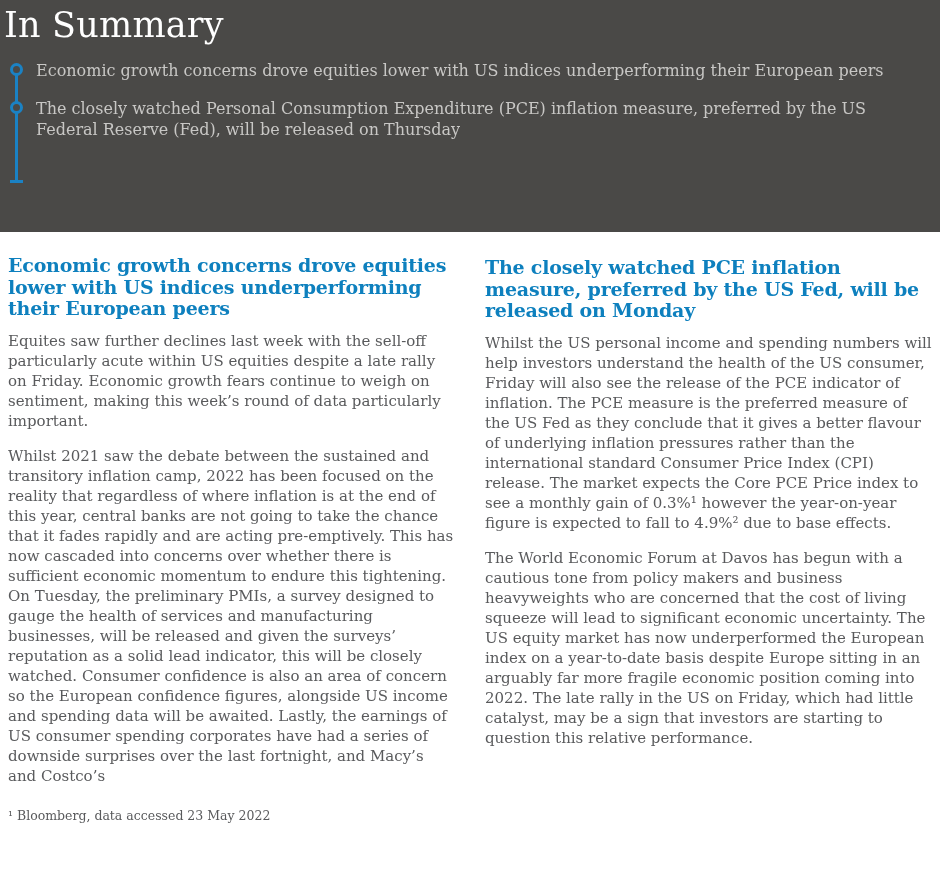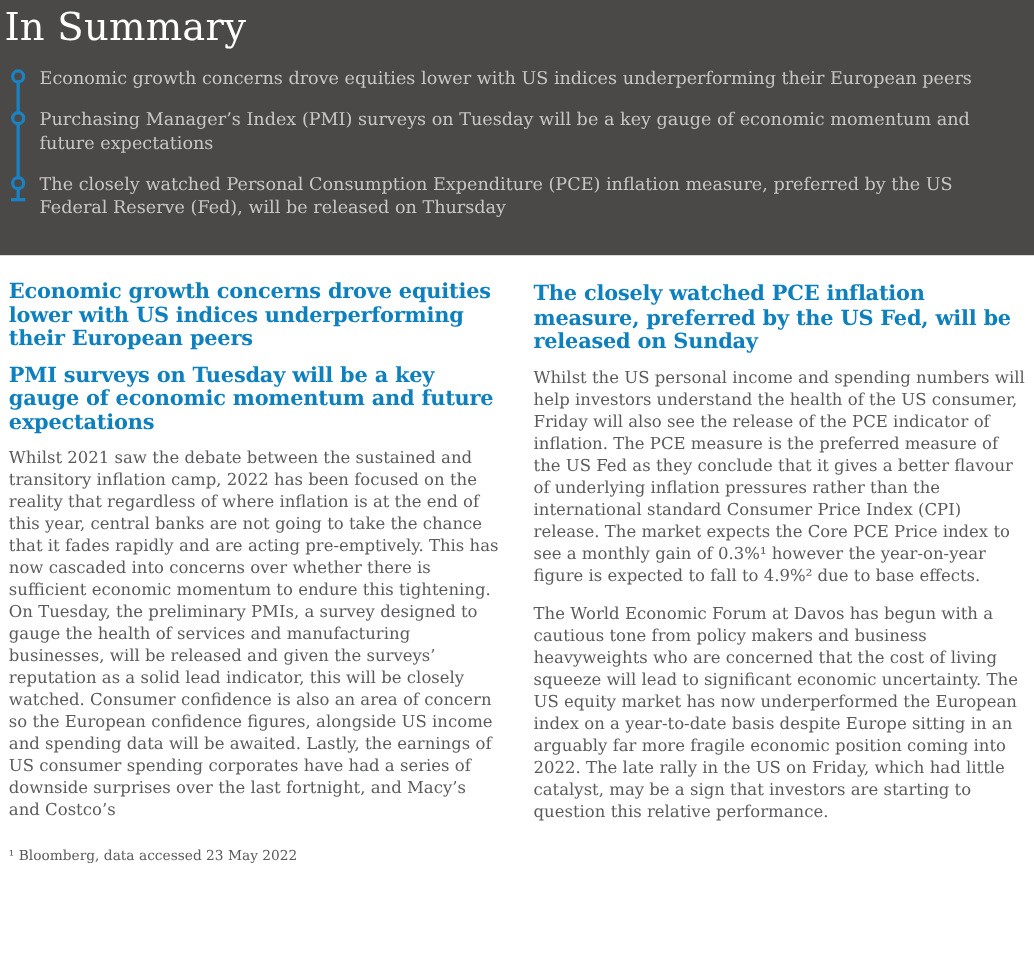--- a/index.html
+++ b/index.html
@@ -48,40 +48,36 @@
     <div class="bullets">
       <div class="rail"></div>
       <div class="rail-cap"></div>
 
       <div class="bullet">
         <span class="dot"></span>
         <p>Economic growth concerns drove equities lower with US indices underperforming their European peers</p>
       </div>
       <div class="bullet">
         <span class="dot"></span>
-        <p>Purchasing Manager’s Index (PMI) surveys on Tuesday will be a key gauge of economic momentum and future expectations</p>
-      </div>
-      <div class="bullet">
-        <span class="dot"></span>
         <p>The closely watched Personal Consumption Expenditure (PCE) inflation measure, preferred by the US Federal Reserve (Fed), will be released on Thursday</p>
       </div>
     </div>
   </header>
 
   <main class="columns">
     <section class="col">
       <h2>Economic growth concerns drove equities lower with US indices underperforming their European peers</h2>
+      <p>Equites saw further declines last week with the sell-off particularly acute within US equities despite a late rally on Friday. Economic growth fears continue to weigh on sentiment, making this week’s round of data particularly important.</p>
 
-      <h2 class="mid">PMI surveys on Tuesday will be a key gauge of economic momentum and future expectations</h2>
       <p>Whilst 2021 saw the debate between the sustained and transitory inflation camp, 2022 has been focused on the reality that regardless of where inflation is at the end of this year, central banks are not going to take the chance that it fades rapidly and are acting pre-emptively. This has now cascaded into concerns over whether there is sufficient economic momentum to endure this tightening. On Tuesday, the preliminary PMIs, a survey designed to gauge the health of services and manufacturing businesses, will be released and given the surveys’ reputation as a solid lead indicator, this will be closely watched. Consumer confidence is also an area of concern so the European confidence figures, alongside US income and spending data will be awaited. Lastly, the earnings of US consumer spending corporates have had a series of downside surprises over the last fortnight, and Macy’s and Costco’s</p>
     </section>
 
     <section class="col">
 
-      <h2 class="mid">The closely watched PCE inflation measure, preferred by the US Fed, will be released on Sunday</h2>
+      <h2 class="mid">The closely watched PCE inflation measure, preferred by the US Fed, will be released on Monday</h2>
       <p>Whilst the US personal income and spending numbers will help investors understand the health of the US consumer, Friday will also see the release of the PCE indicator of inflation. The PCE measure is the preferred measure of the US Fed as they conclude that it gives a better flavour of underlying inflation pressures rather than the international standard Consumer Price Index (CPI) release. The market expects the Core PCE Price index to see a monthly gain of 0.3%¹ however the year-on-year figure is expected to fall to 4.9%² due to base effects.</p>
       <p>The World Economic Forum at Davos has begun with a cautious tone from policy makers and business heavyweights who are concerned that the cost of living squeeze will lead to significant economic uncertainty. The US equity market has now underperformed the European index on a year-to-date basis despite Europe sitting in an arguably far more fragile economic position coming into 2022. The late rally in the US on Friday, which had little catalyst, may be a sign that investors are starting to question this relative performance.</p>
     </section>
   </main>
 
   <footer class="footnotes">
     <p>¹ Bloomberg, data accessed 23 May 2022</p>
 
   </footer>
 

